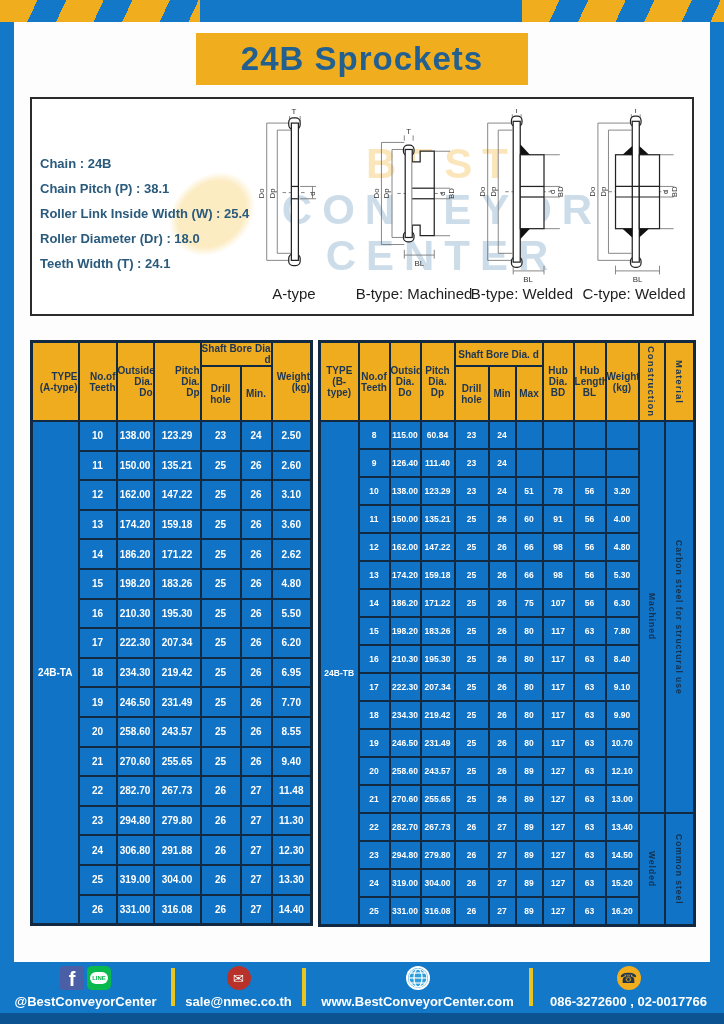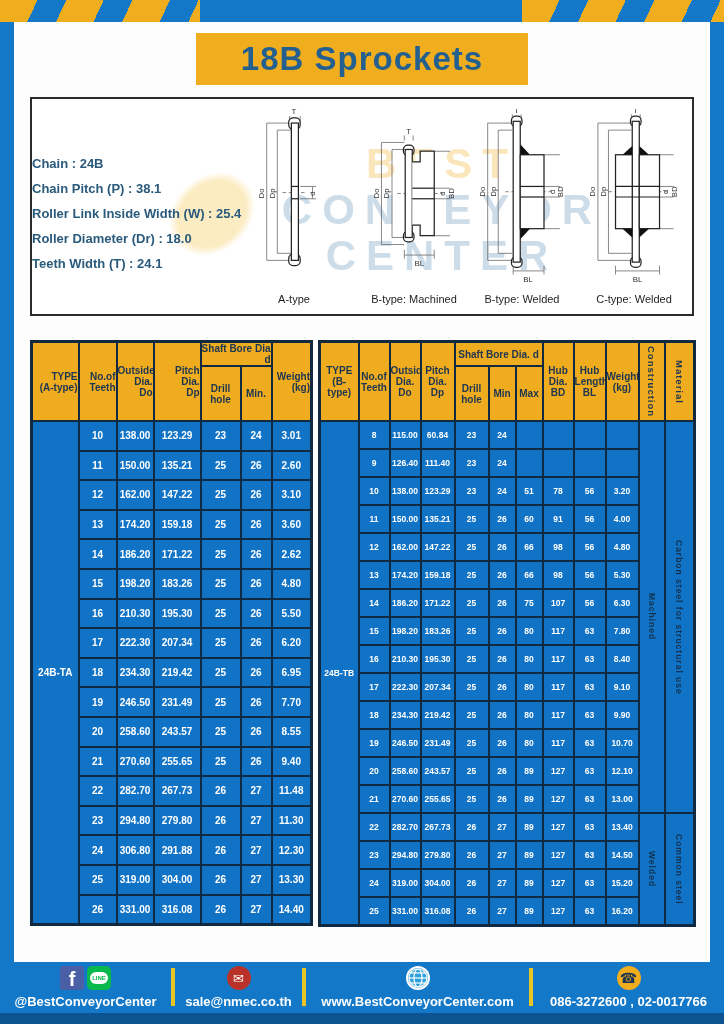--- a/index.html
+++ b/index.html
@@ -16,32 +16,32 @@
   .stripes.right{left:522px;width:202px;}
   
   .sheet{position:absolute;left:14px;top:22px;width:696px;height:940px;background:#fdfdfd;}
   
   .banner{position:absolute;left:196px;top:33px;width:332px;height:52px;background:#f0ad1d;
     display:flex;align-items:center;justify-content:center;}
   .banner span{color:#24608f;font-size:33px;font-weight:bold;letter-spacing:1px;}
   
   .panel{position:absolute;left:30px;top:97px;width:664px;height:219px;background:#fff;
     border:2px solid #2b2b2b;box-sizing:border-box;}
-  .specs{position:absolute;left:0;top:52px;width:250px;}
+  .specs{position:absolute;left:8px;top:52px;width:250px;}
   .spec-line{color:#2a5a7c;font-weight:bold;font-size:13px;line-height:25px;white-space:nowrap;}
   .watermark{position:absolute;left:240px;top:42px;width:340px;text-align:center;opacity:.30;pointer-events:none;}
   .watermark div{font-weight:bold;font-size:42px;letter-spacing:10px;line-height:46px;}
   .wm-y{color:#f0ad1d;}
   .wm-b{color:#5b8fb8;}
   .wm-blob{position:absolute;left:120px;top:55px;width:120px;height:120px;opacity:.28;
     background:radial-gradient(closest-side,#f4ba25 0 55%,rgba(244,186,37,0) 70%);
     transform:skewX(-12deg);}
   .fig{position:absolute;top:10px;width:120px;text-align:center;}
   .fig svg{width:120px;height:176px;display:block;}
-  .fig .caption{font-size:11px;color:#1e1e1e;margin-top:8px;}
+  .fig .caption{font-size:15px;color:#1e1e1e;margin-top:0;}
   .fig-a{left:202px;} .fig-b1{left:322px;} .fig-b2{left:430px;} .fig-c{left:542px;}
   .dimtxt{font-size:9px;fill:#333;font-family:"Liberation Sans",sans-serif;}
   
   table{position:absolute;border-collapse:collapse;table-layout:fixed;
     border:3px solid #122942;}
   th,td{border:2px solid #122942;padding:0;text-align:center;vertical-align:middle;overflow:hidden;}
   thead th{background:#efac1e;color:#1c3553;font-weight:bold;font-size:10px;line-height:11px;white-space:pre-line;}
   tbody td{background:#1173c6;color:#ffffff;font-weight:bold;}
   .table-a{left:30px;top:340px;width:282px;}
   .table-b{left:318px;top:340px;width:377px;}
@@ -75,21 +75,21 @@
 <body>
 
 <div class="top-band">
   <div class="stripes left"></div>
   <div class="stripes right"></div>
 </div>
 
 <div class="sheet"></div>
 
 <div class="banner">
-  <span>18B Sprockets</span>
+  <span>24B Sprockets</span>
 </div>
 
 <div class="panel">
   <div class="wm-blob"></div>
   <div class="watermark">
     <div class="wm-y">BEST</div>
     <div class="wm-b">CONVEYOR</div>
     <div class="wm-b">CENTER</div>
   </div>
 
@@ -289,21 +289,21 @@
     </tr>
   </thead>
   <tbody>
       <tr>
         <td class="type-cell" rowspan="17">24B-TA</td>
         <td>10</td>
         <td>138.00</td>
         <td>123.29</td>
         <td>23</td>
         <td>24</td>
-        <td>3.01</td>
+        <td>2.50</td>
       </tr>
       <tr>
         <td>11</td>
         <td>150.00</td>
         <td>135.21</td>
         <td>25</td>
         <td>26</td>
         <td>2.60</td>
       </tr>
       <tr>

